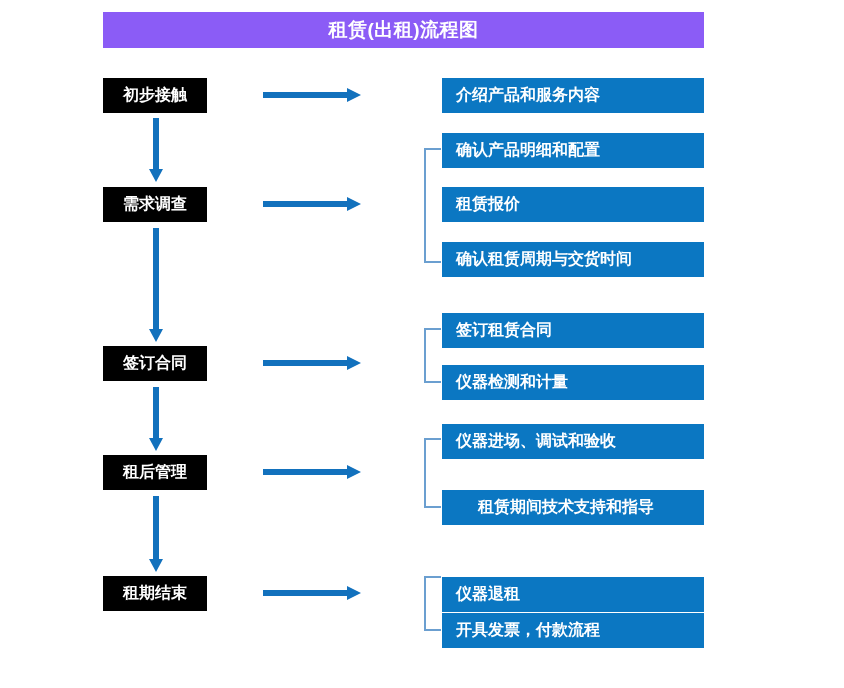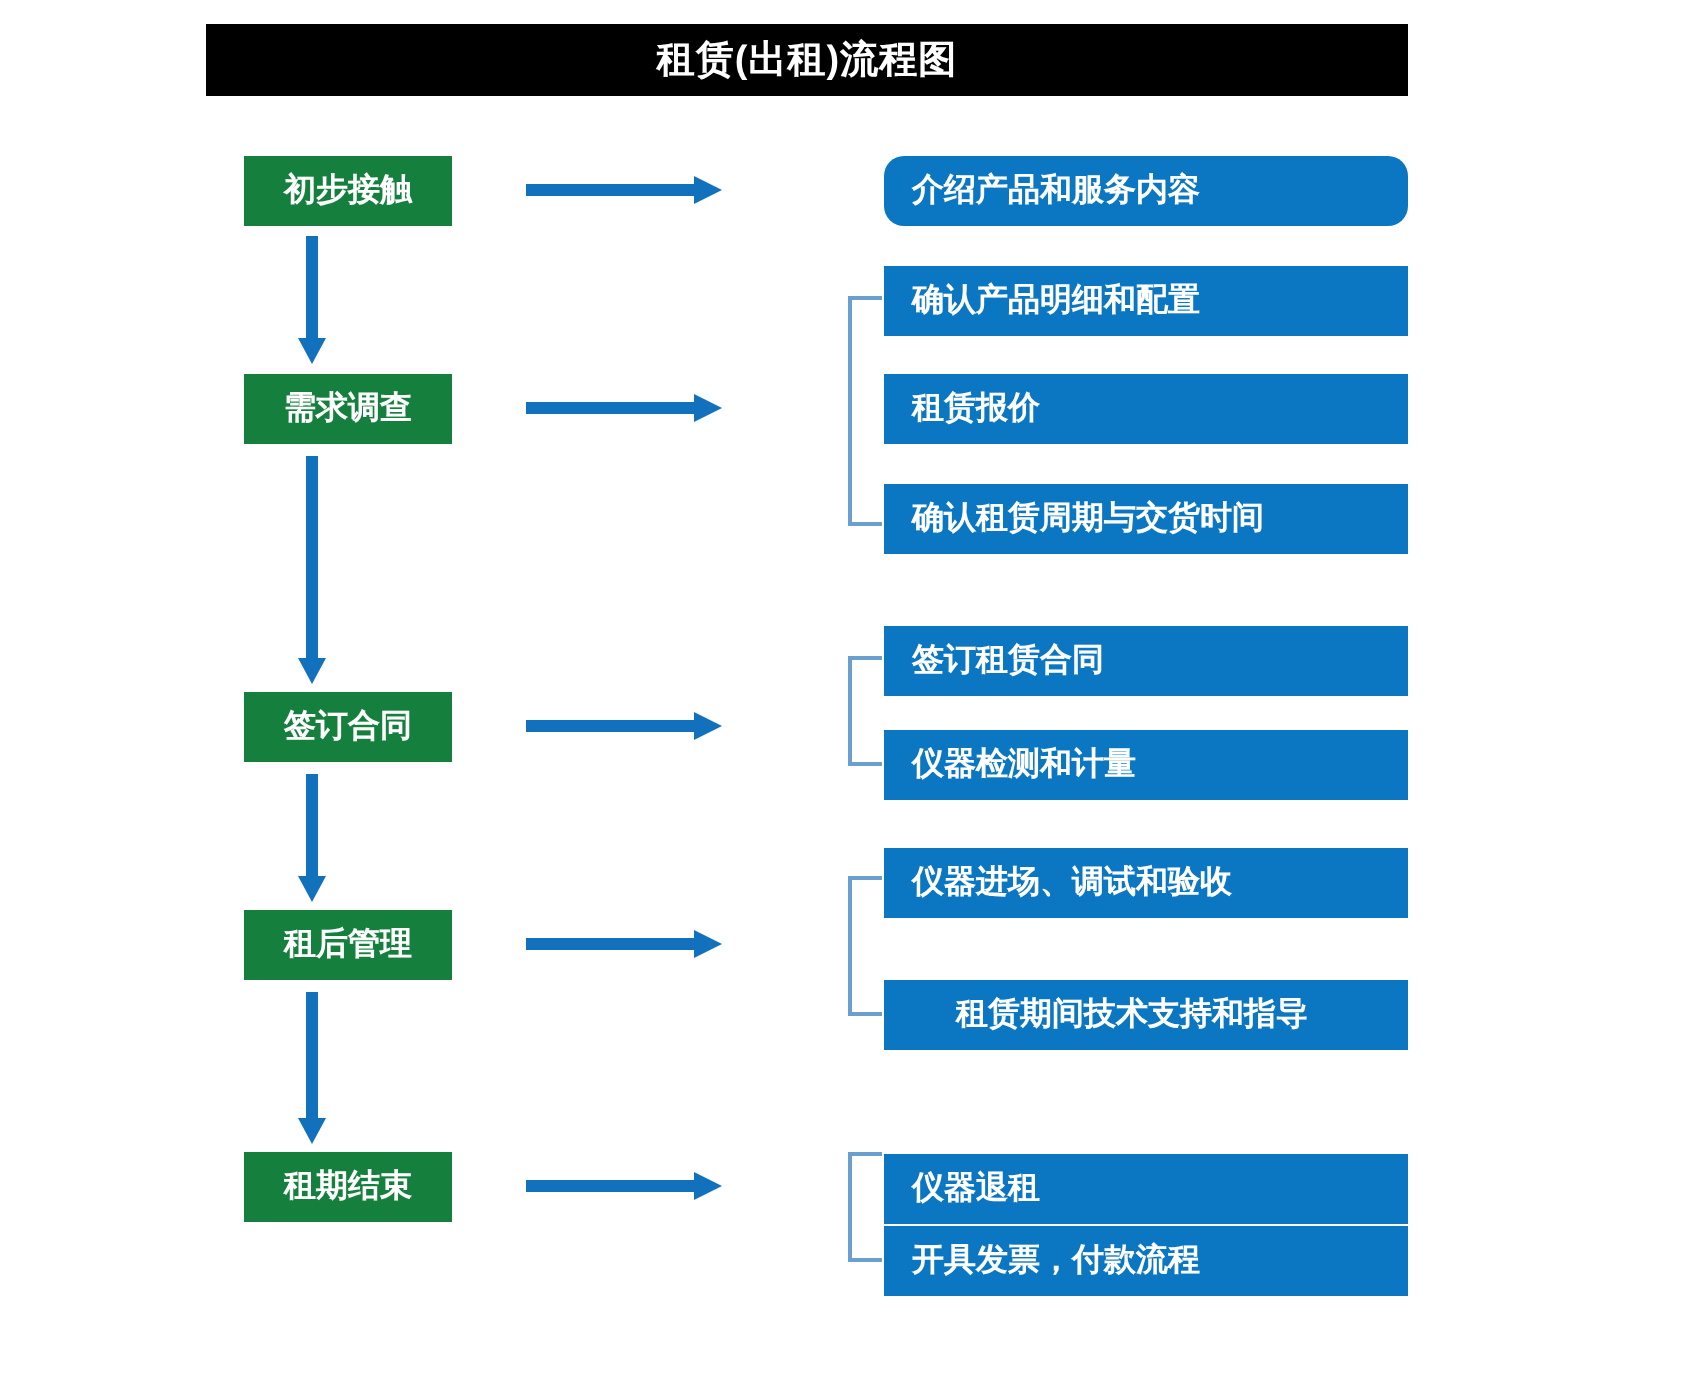--- a/index.html
+++ b/index.html
@@ -16,43 +16,42 @@
     height: 688px;
     background: #ffffff;
     overflow: hidden;
   }
   .title-bar {
     position: absolute;
     left: 103px;
     top: 12px;
     width: 601px;
     height: 36px;
-    background: #000000;
+    background: #8b5cf6;
     color: #ffffff;
     display: flex;
     align-items: center;
     justify-content: center;
     font-size: 19px;
     font-weight: bold;
     letter-spacing: 0.5px;
   }
   .stage-box {
     position: absolute;
     left: 103px;
     width: 104px;
     height: 35px;
-    background: #15803d;
+    background: #000000;
     color: #ffffff;
     display: flex;
     align-items: center;
     justify-content: center;
     font-size: 16px;
     font-weight: bold;
     white-space: nowrap;
-    margin-left: 19px;
   }
   .detail-box {
     position: absolute;
     left: 442px;
     width: 262px;
     height: 35px;
     background: #0b77c2;
     color: #ffffff;
     display: flex;
     align-items: center;
@@ -171,21 +170,21 @@
   <div class="h-arrow" style="top:585px;">
     <div class="shaft"></div>
     <div class="head"></div>
   </div>
 
   <div class="bracket" style="top:148px; height:115px;"></div>
   <div class="bracket" style="top:328px; height:55px;"></div>
   <div class="bracket" style="top:438px; height:70px;"></div>
   <div class="bracket" style="top:576px; height:55px;"></div>
 
-  <div class="detail-box" style="top:78px;border-radius:10px;">介绍产品和服务内容</div>
+  <div class="detail-box" style="top:78px;">介绍产品和服务内容</div>
   <div class="detail-box" style="top:133px;">确认产品明细和配置</div>
   <div class="detail-box" style="top:187px;">租赁报价</div>
   <div class="detail-box" style="top:242px;">确认租赁周期与交货时间</div>
   <div class="detail-box" style="top:313px;">签订租赁合同</div>
   <div class="detail-box" style="top:365px;">仪器检测和计量</div>
   <div class="detail-box" style="top:424px;">仪器进场、调试和验收</div>
   <div class="detail-box" style="top:490px;padding-left:36px;">租赁期间技术支持和指导</div>
   <div class="detail-box" style="top:562px;margin-top:15px;">仪器退租</div>
   <div class="detail-box" style="top:613px;">开具发票，付款流程</div>
 

